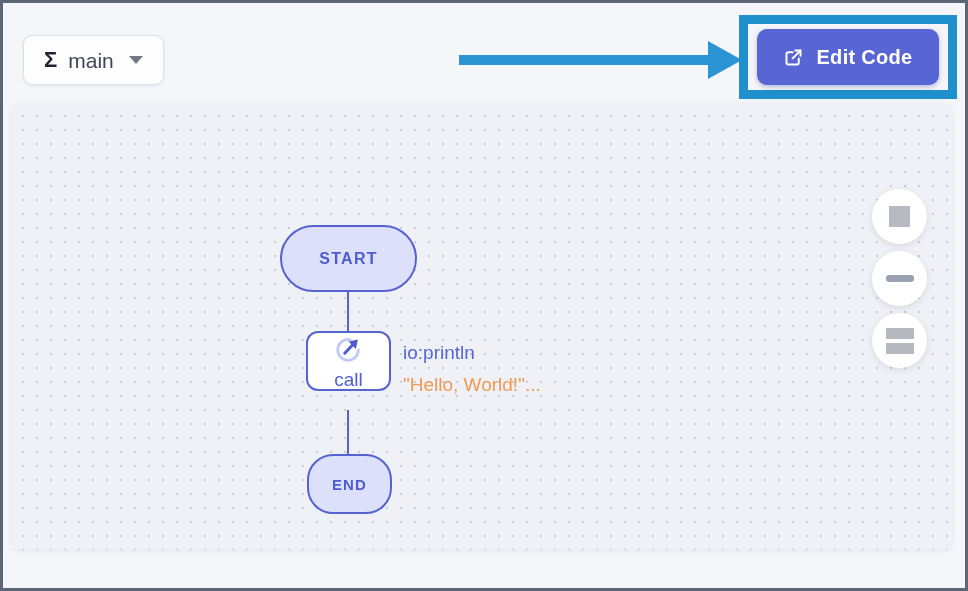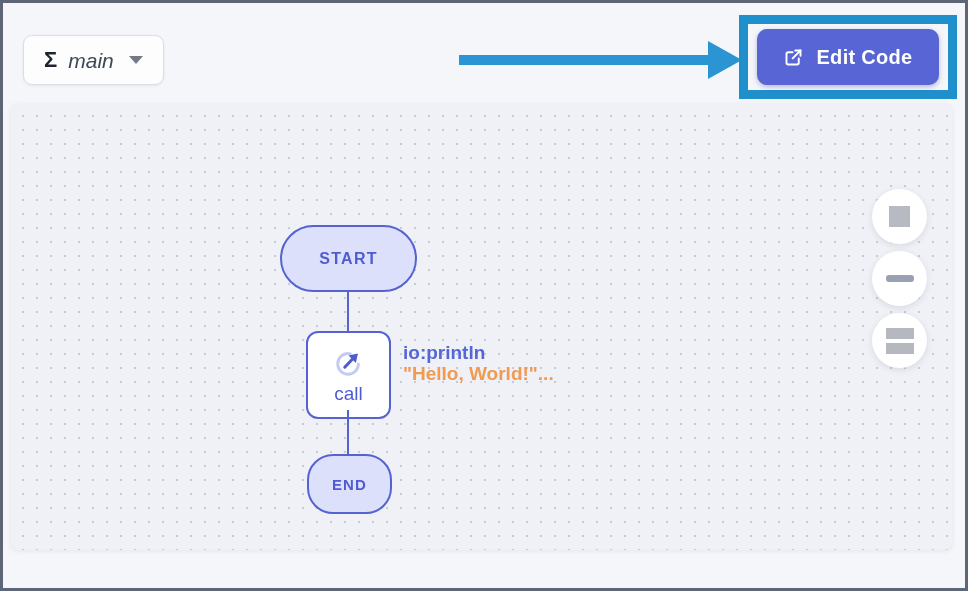--- a/index.html
+++ b/index.html
@@ -24,21 +24,21 @@
     display: flex;
     align-items: center;
     gap: 11px;
     background: #fdfdfe;
     border: 1px solid #dcdee4;
     border-radius: 9px;
     box-shadow: 0 1px 3px rgba(40,50,70,0.08);
     cursor: pointer;
   }
   .sigma { font-size: 22px; font-weight: 700; color: #1d2330; line-height: 1; }
-  .fn-name { font-size: 21px; color: #3e4855; line-height: 1; font-style: italic; }
+  .fn-name { font-size: 21px; color: #3e4855; line-height: 1; }
   .chevron {
     width: 0; height: 0;
     margin-left: 4px;
     border-left: 7px solid transparent;
     border-right: 7px solid transparent;
     border-top: 8px solid #737a84;
   }
 
   
   .annotation-arrow {
@@ -103,21 +103,21 @@
   .node-start {
     left: 269px; top: 121px;
     width: 137px; height: 67px;
     border-radius: 34px;
     background: #dce0fa;
     font-size: 16px;
     letter-spacing: 1.3px;
   }
   .node-call {
     left: 295px; top: 227px;
-    width: 85px; height: 88px;
+    width: 85px; height: 60px;
     border-radius: 12px;
     background: #ffffff;
     flex-direction: column;
     gap: 1px;
     font-weight: 400;
   }
   .call-label { font-size: 19px; color: #4f5cd1; }
   .node-end {
     left: 296px; top: 350px;
     width: 85px; height: 60px;
@@ -132,23 +132,22 @@
     background: #5563d0;
   }
   .connector-1 { left: 336px; top: 187px; height: 41px; }
   .connector-2 { left: 336px; top: 306px; height: 45px; }
 
   .call-annot {
     position: absolute;
     left: 392px; top: 239px;
     display: flex;
     flex-direction: column;
-    gap: 0;
+    gap: 11px;
     line-height: 1.1;
-    font-weight: bold;
   }
   .call-annot .fn  { color: #5466d8; font-size: 19px; }
   .call-annot .arg { color: #f09a52; font-size: 19px; }
 
   
   .zoom-controls {
     position: absolute;
     left: 861px; top: 85px;
     width: 56px;
     display: flex;

